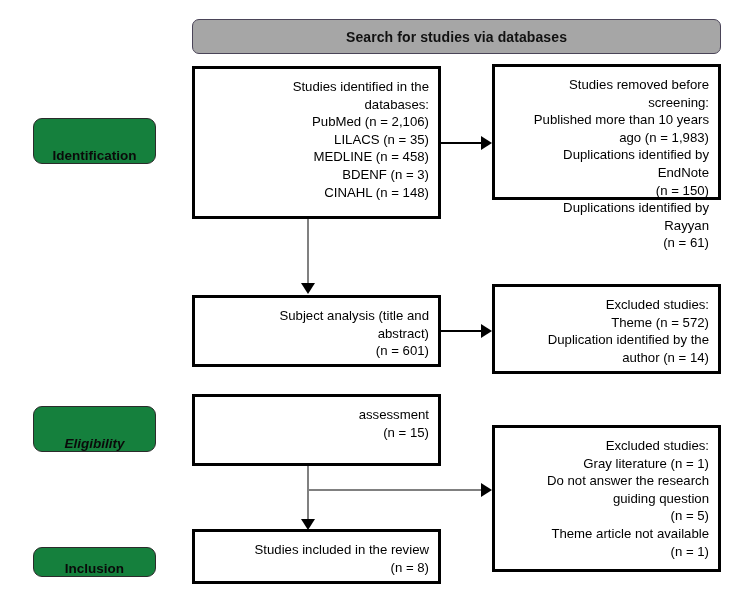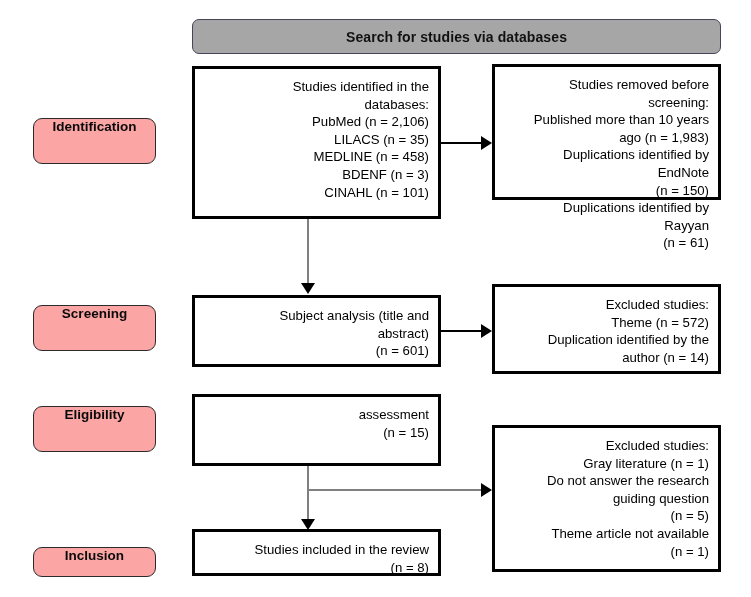--- a/index.html
+++ b/index.html
@@ -35,26 +35,26 @@
   .header-bar .title {
     font-size: 14px;
     font-weight: bold;
     color: #111111;
     letter-spacing: 0.1px;
   }
 
   
   .stage-label {
     position: absolute;
-    background: #fca5a5;
+    background: #15803d;
     border: 1.6px solid #2b2b2b;
     border-radius: 9px;
     box-sizing: border-box;
     display: flex;
-    align-items: flex-start;
+    align-items: flex-end;
     justify-content: center;
     font-size: 13.5px;
     font-weight: bold;
     color: #0a0a0a;
   }
 
   
   .node {
     position: absolute;
     background: #ffffff;
@@ -109,40 +109,37 @@
 <div id="diagram">
 
   <div class="header-bar">
     <span class="title">Search for studies via databases</span>
   </div>
 
   <div class="stage-label" style="left:33px; top:118px; width:123px; height:46px;">
     <span>Identification</span>
   </div>
 
-  <div class="stage-label" style="left:33px; top:305px; width:123px; height:46px;">
-    <span>Screening</span>
-  </div>
-
-  <div class="stage-label" style="left:33px; top:406px; width:123px; height:46px;">
+
+  <div class="stage-label" style="left:33px; top:406px; width:123px; height:46px;font-style:italic;">
     <span>Eligibility</span>
   </div>
 
   <div class="stage-label" style="left:33px; top:527px; width:123px; height:30px;margin-top:20px;">
     <span>Inclusion</span>
   </div>
 
   <div class="node" style="left:192px; top:66px; width:249px; height:153px;">
     <div class="line">Studies identified in the</div>
     <div class="line">databases:</div>
     <div class="line">PubMed (n = 2,106)</div>
     <div class="line">LILACS (n = 35)</div>
     <div class="line">MEDLINE (n = 458)</div>
     <div class="line">BDENF (n = 3)</div>
-    <div class="line">CINAHL (n = 101)</div>
+    <div class="line">CINAHL (n = 148)</div>
   </div>
 
   <div class="node" style="left:492px; top:64px; width:229px; height:136px;">
     <div class="line">Studies removed before</div>
     <div class="line">screening:</div>
     <div class="line">Published more than 10 years</div>
     <div class="line">ago (n = 1,983)</div>
     <div class="line">Duplications identified by</div>
     <div class="line">EndNote</div>
     <div class="line">(n = 150)</div>
@@ -186,18 +183,18 @@
     <div class="line">(n = 5)</div>
     <div class="line">Theme article not available</div>
     <div class="line">(n = 1)</div>
   </div>
 
   <div class="conn-v" style="left:307px; top:466px; height:57px;"></div>
   <div class="arrow-down" style="left:301px; top:519px;"></div>
   <div class="conn-h-gray" style="left:307px; top:489px; width:176px;"></div>
   <div class="arrow-right" style="left:481px; top:483px;"></div>
 
-  <div class="node" style="left:192px; top:529px; width:249px; height:47px;">
+  <div class="node" style="left:192px; top:529px; width:249px; height:55px;">
     <div class="line">Studies included in the review</div>
     <div class="line">(n = 8)</div>
   </div>
 
 </div>
 
 </body></html>

